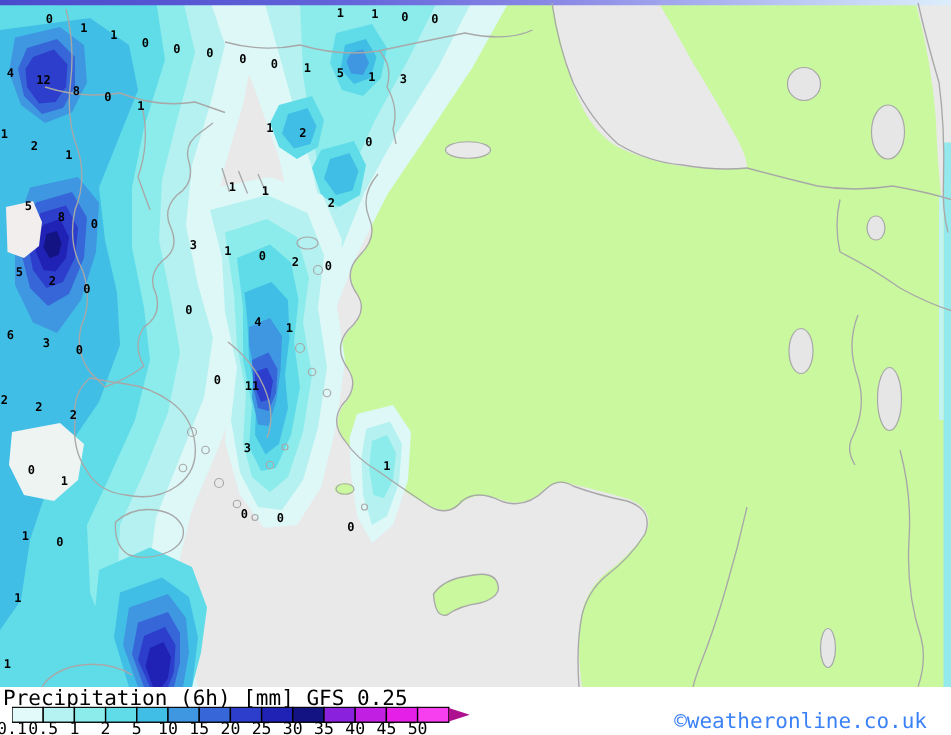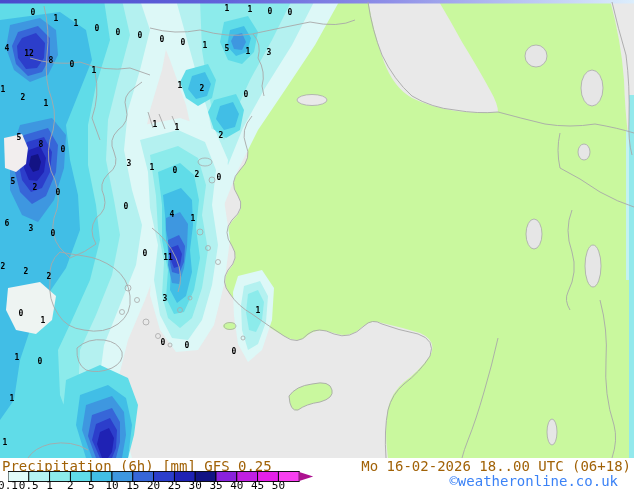--- a/index.html
+++ b/index.html
@@ -1,19 +1,19 @@
 <!DOCTYPE html>
 <html><head>
 <meta charset="utf-8">
 <style>
   html,body{margin:0;padding:0;background:#fff;}
   .canvas{position:relative;width:634px;height:490px;background:#ffffff;overflow:hidden;
           font-family:"DejaVu Sans Mono","Liberation Mono",monospace;}
   #map-svg{position:absolute;left:0;top:0;}
-  .legend-text{position:absolute;color:#a16207;font-size:14px;white-space:pre;}
+  .legend-text{position:absolute;color:#000000;font-size:14px;white-space:pre;}
   #legend-title{left:2px;top:458px;}
   #legend-datetime{right:3px;top:458px;text-align:right;}
   #legend-copyright{right:16px;top:473px;color:#3b82f6;}
   #colorbar-wrap{position:absolute;left:8px;top:468px;width:320px;height:12px;}
   .cb-tick{position:absolute;top:479px;transform:translateX(-50%);font-size:11px;color:#000;}
   svg text.map-label{font-family:"DejaVu Sans Mono","Liberation Mono",monospace;
        font-size:8px;font-weight:bold;fill:#000;}
 </style>
 </head>
 <body>
@@ -223,21 +223,20 @@
         <text x="40" y="364" text-anchor="middle" class="map-label">0</text>
         <text x="163" y="345" text-anchor="middle" class="map-label">0</text>
         <text x="187" y="348" text-anchor="middle" class="map-label">0</text>
         <text x="234" y="354" text-anchor="middle" class="map-label">0</text>
         <text x="12" y="401" text-anchor="middle" class="map-label">1</text>
         <text x="5" y="445" text-anchor="middle" class="map-label">1</text>
       </g>
   </svg>
 
   <div class="legend-text" id="legend-title">Precipitation (6h) [mm] GFS 0.25</div>
-  <div class="legend-text" id="legend-datetime">Mo 16-02-2026 18..00 UTC (06+18)</div>
   <div class="legend-text" id="legend-copyright">©weatheronline.co.uk</div>
 
   <div id="colorbar-wrap">
     <svg id="cb-svg" width="320" height="12" viewBox="0 0 320 12">
         <rect x="0.0" y="0.5" width="20.8" height="10" fill="#e2fbfa" stroke="#000000" stroke-width="0.9"></rect>
         <rect x="20.8" y="0.5" width="20.8" height="10" fill="#b5f3f2" stroke="#000000" stroke-width="0.9"></rect>
         <rect x="41.6" y="0.5" width="20.8" height="10" fill="#8cebeb" stroke="#000000" stroke-width="0.9"></rect>
         <rect x="62.4" y="0.5" width="20.8" height="10" fill="#60dce8" stroke="#000000" stroke-width="0.9"></rect>
         <rect x="83.2" y="0.5" width="20.8" height="10" fill="#41bee6" stroke="#000000" stroke-width="0.9"></rect>
         <rect x="104.0" y="0.5" width="20.8" height="10" fill="#3e97e0" stroke="#000000" stroke-width="0.9"></rect>

